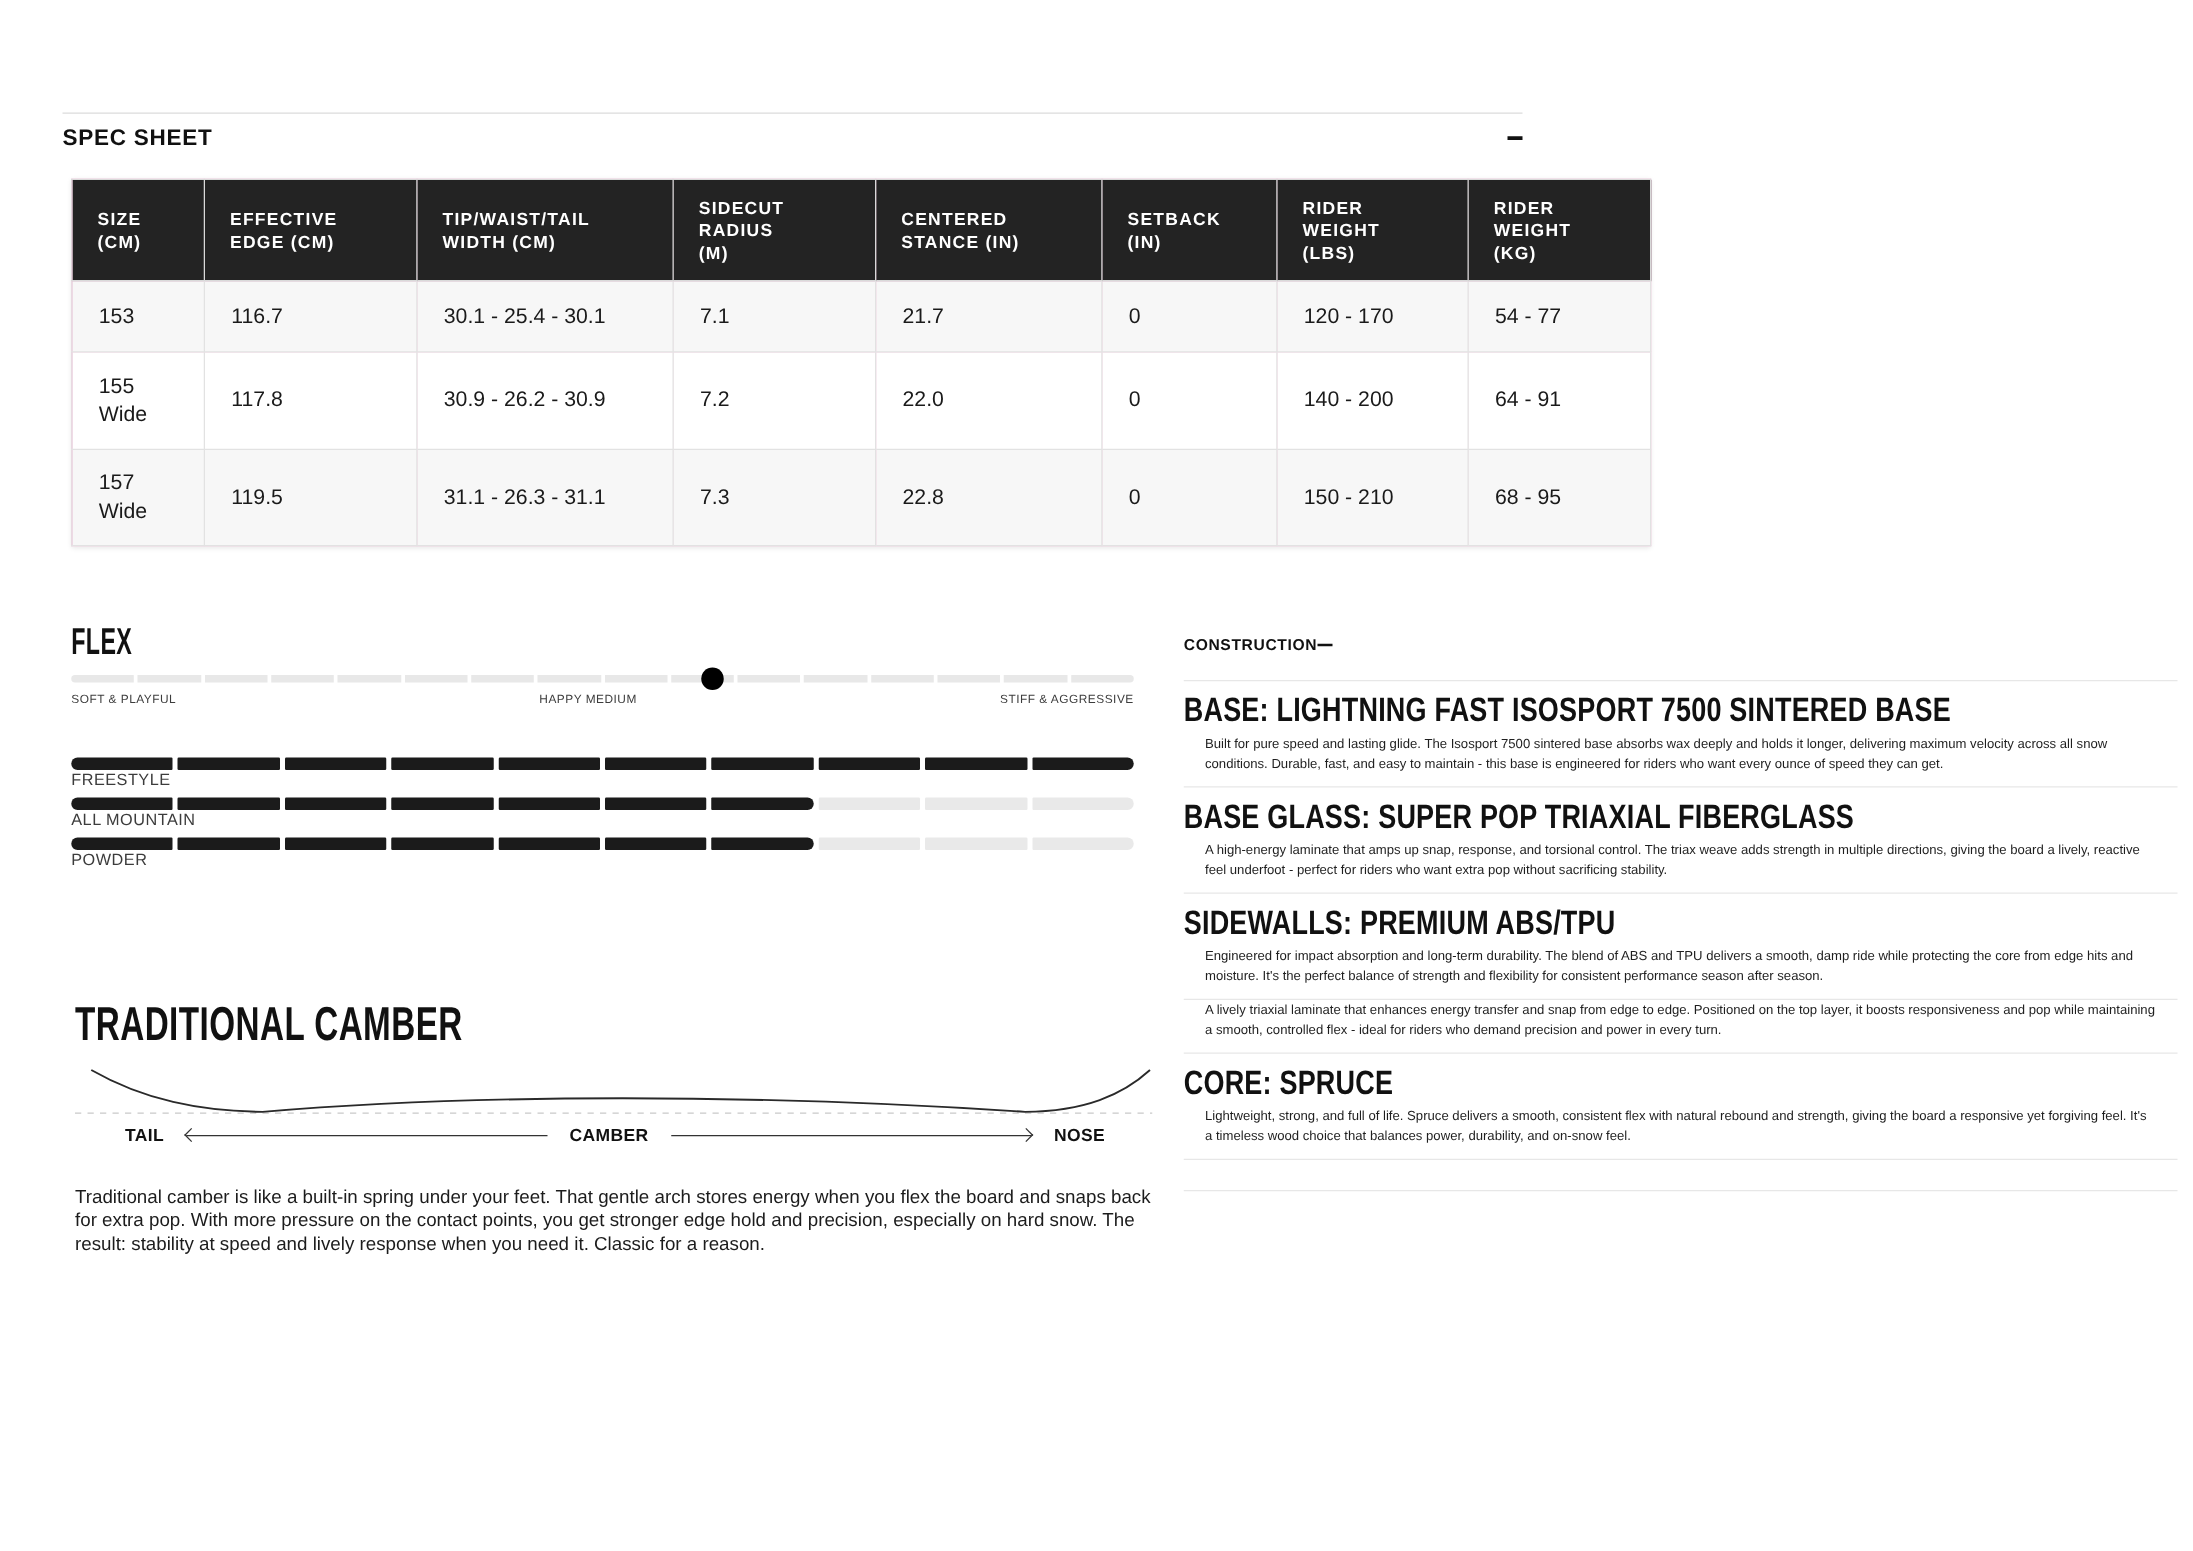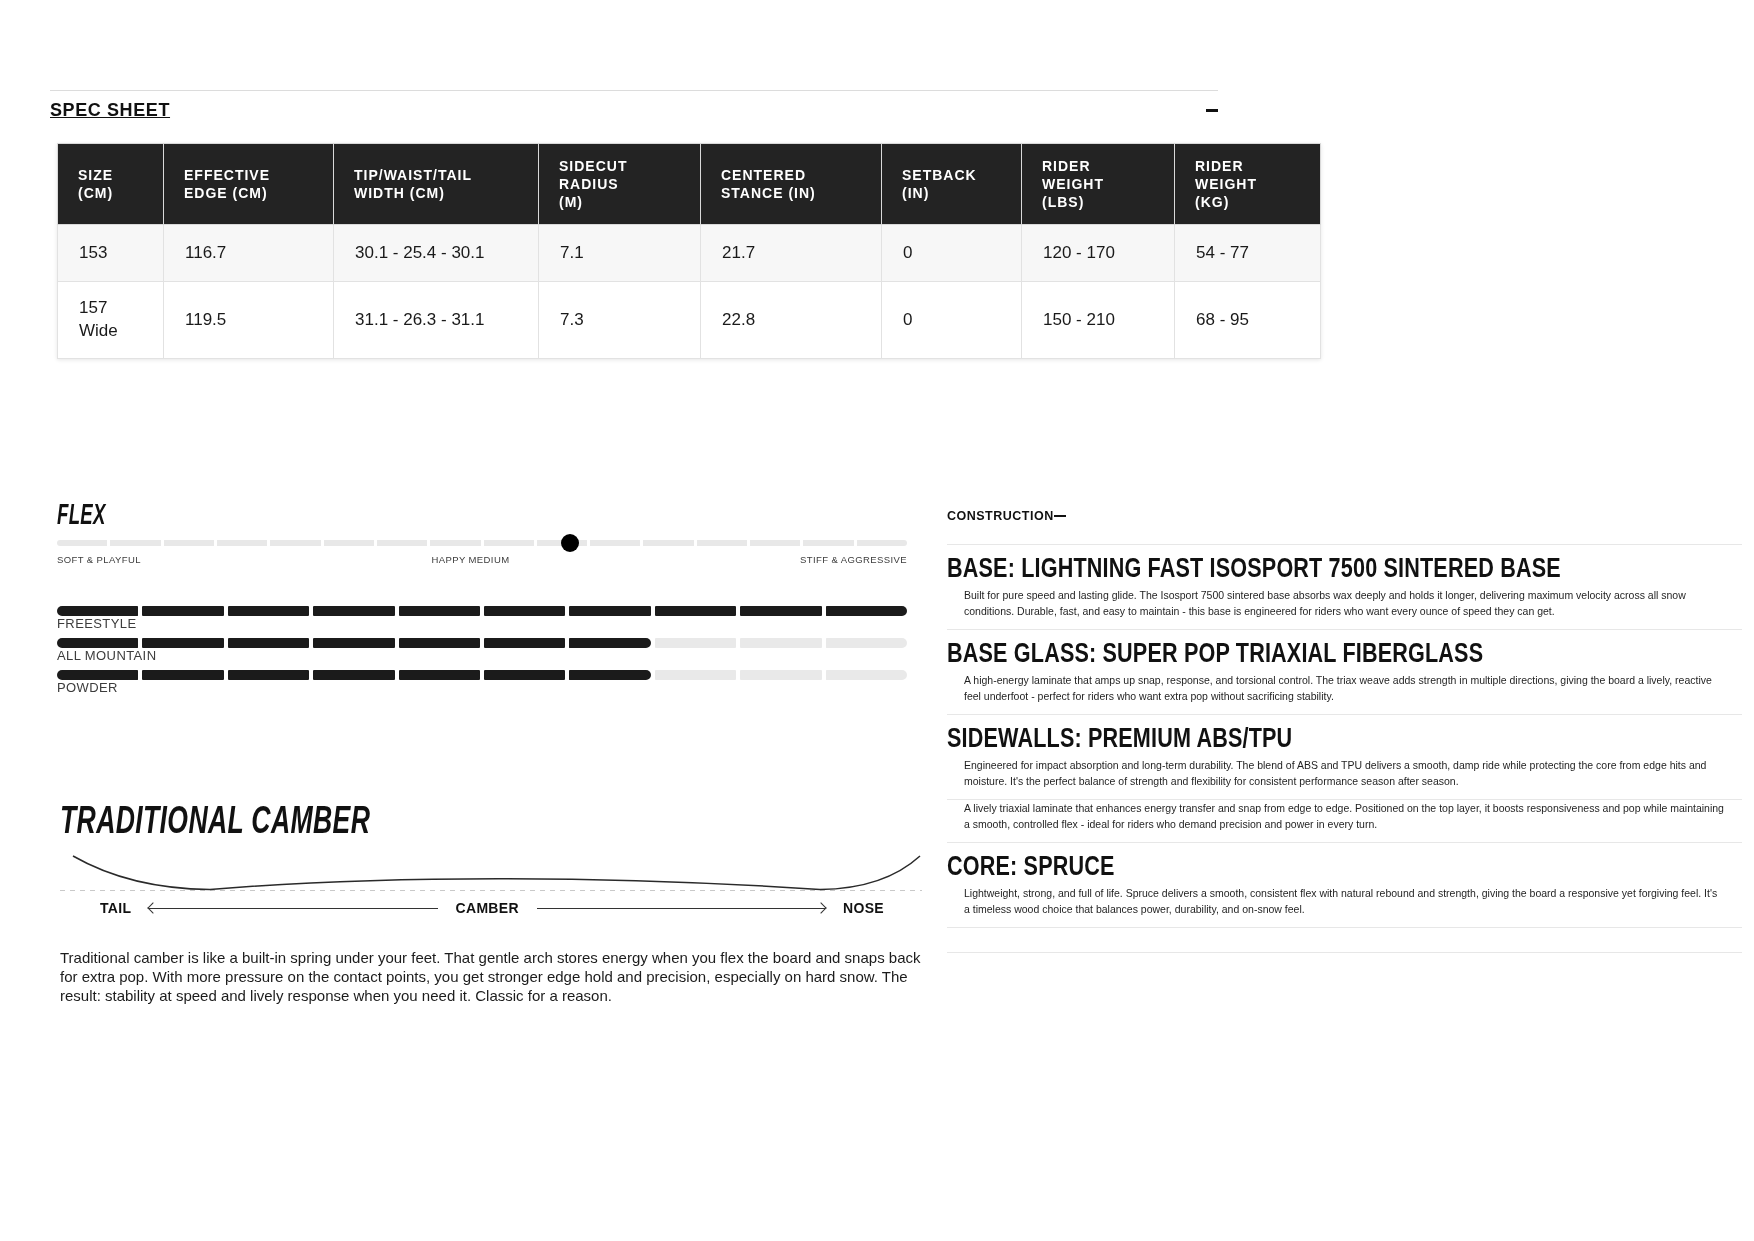--- a/index.html
+++ b/index.html
@@ -3,37 +3,37 @@
 <meta charset="utf-8">
 <style>
   * { margin:0; padding:0; box-sizing:border-box; }
   html,body { width:1754px; height:1241px; background:#fff; overflow:hidden;
               font-family:"Liberation Sans","DejaVu Sans",sans-serif; color:#111; }
   .abs { position:absolute; }
 
   
   .top-rule { left:50px; top:90px; width:1168px; height:1px; background:#dcdcdc; }
   .spec-header { left:50px; top:100px; width:1168px; display:flex; justify-content:space-between; align-items:center; }
-  .spec-title { font-size:18px; font-weight:800; letter-spacing:.6px;text-decoration:underline; }
+  .spec-title { font-size:18px; font-weight:800; letter-spacing:.6px; }
   .minus-icon { width:12px; height:2.5px; background:#111; cursor:pointer; }
 
   
   .table-wrap { left:57px; top:143px; box-shadow:0 1px 4px rgba(0,0,0,.10); }
   table { border-collapse:collapse; table-layout:fixed; width:1263px; background:#f9a8d4; }
   th, td { border:1px solid #e2e2e2; text-align:left; vertical-align:middle; white-space:pre-line; }
   thead tr { height:81px; }
   th { background:#232323; color:#fff; font-size:14px; font-weight:700; letter-spacing:1px;
        padding:8px 8px 8px 20px; line-height:1.3; border-color:#d9d9d9; }
   td { font-size:17px; padding:8px 8px 8px 21px; color:#1a1a1a; line-height:1.35; }
   tbody tr:nth-child(odd) { background:#f7f7f7; }
   tbody tr:nth-child(even) { background:#ffffff; }
   tbody tr.r1 { height:57px;margin-top:28px; } tbody tr.r2 { height:78px; } tbody tr.r3 { height:77px; }
 
   
-  .disp { font-weight:800; white-space:nowrap;font-style:italic; }
+  .disp { font-weight:800; white-space:nowrap; }
   .disp > span { display:inline-block; transform-origin:0 50%; }
   .h-left  { font-size:30px; line-height:32px; }
   .h-left  > span { transform:scaleX(.62); letter-spacing:.5px; }
   .h-camber{ font-size:38px; line-height:40px; }
   .h-camber> span { transform:scaleX(.70); letter-spacing:.5px; }
 
   
   .flex-sec { left:57px; top:498px; width:850px; }
   .flex-bar-wrap { position:relative; margin-top:10px; height:6px; }
   .flex-bar { display:flex; gap:3px; height:6px; }
@@ -128,20 +128,31 @@
       <tr class="r1">
         <td>153</td>
         <td>116.7</td>
         <td>30.1 - 25.4 - 30.1</td>
         <td>7.1</td>
         <td>21.7</td>
         <td>0</td>
         <td>120 - 170</td>
         <td>54 - 77</td>
       </tr>
+      <tr class="r2">
+        <td>155
+Wide</td>
+        <td>117.8</td>
+        <td>30.9 - 26.2 - 30.9</td>
+        <td>7.2</td>
+        <td>22.0</td>
+        <td>0</td>
+        <td>140 - 200</td>
+        <td>64 - 91</td>
+      </tr>
       <tr class="r3">
         <td>157
 Wide</td>
         <td>119.5</td>
         <td>31.1 - 26.3 - 31.1</td>
         <td>7.3</td>
         <td>22.8</td>
         <td>0</td>
         <td>150 - 210</td>
         <td>68 - 95</td>

